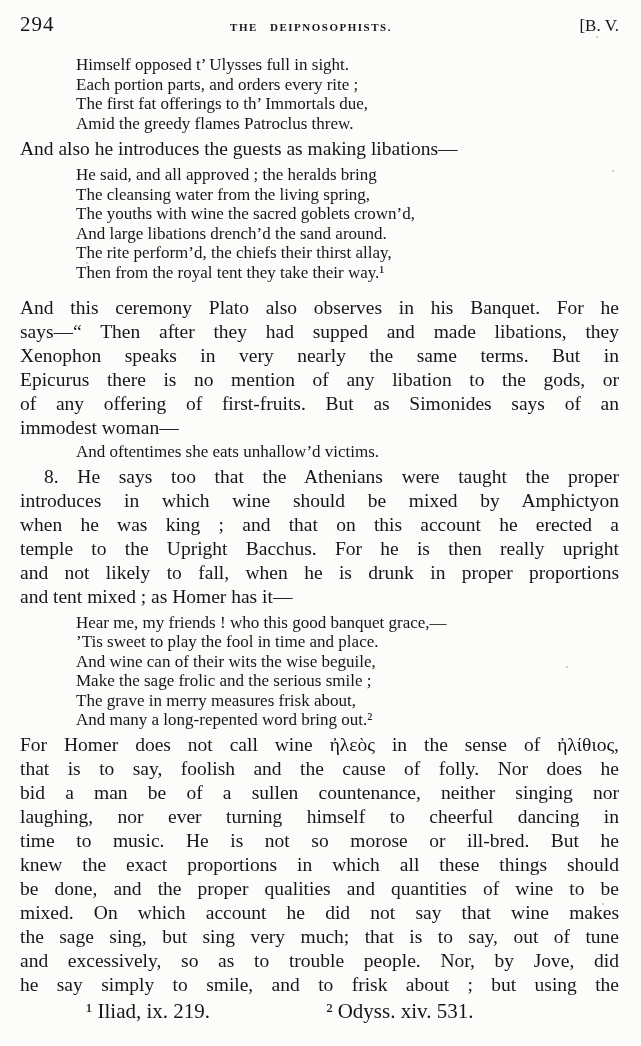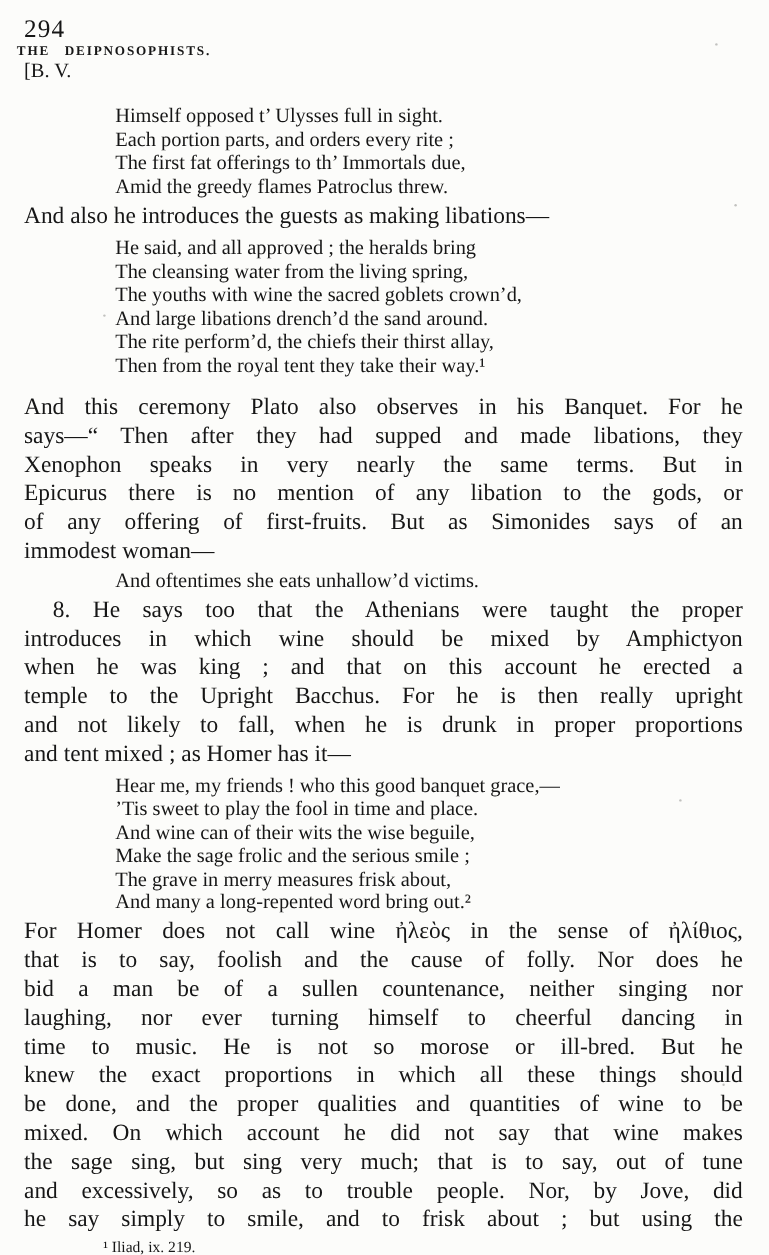--- a/index.html
+++ b/index.html
@@ -7,39 +7,39 @@
     position:relative;
     width:641px;height:1046px;
     margin:0 auto;
     background:#fcfcfa;
     color:#161616;
     font-family:"Liberation Serif", serif;
     box-sizing:border-box;
     padding:12px 22px 0 20px;
     overflow:hidden;
   }
-  .pagehead{display:flex;justify-content:space-between;align-items:baseline;flex-direction:column;}
+  .pagehead{display:flex;justify-content:space-between;align-items:baseline;}
   .page-num{font-size:21px;letter-spacing:1px;}
   .running-title{font-size:11px;font-weight:bold;letter-spacing:1.5px;word-spacing:8px;transform:translateX(-6px);}
   .volume-ref{font-size:17px;}
-  .verse{margin-left:76px;font-size:17px;line-height:19.5px;}
+  .verse{margin-left:56px;font-size:17px;line-height:19.5px;}
   .prose{font-size:19.5px;line-height:24px;}
   .line{white-space:nowrap;}
   .prose .line{white-space:normal;}
   .j{text-align:justify;text-align-last:justify;}
   .ind{text-indent:24px;}
   .v1{margin-top:18px;}
   .intro{margin-top:4px;}
   .v2{margin-top:4px;}
   .p1{margin-top:14px;}
   .vs{margin-top:2px;}
   .p2{margin-top:3px;}
   .v3{margin-top:4px;}
   .p3{margin-top:3px;}
-  .footnotes{margin-top:2px;font-size:13px;display:flex;flex-direction:column;}
+  .footnotes{margin-top:2px;font-size:21px;display:flex;}
   .fn1{margin-left:66px;}
   .fn2{margin-left:116px;}
   
   .speck{position:absolute;width:2px;height:2px;border-radius:50%;background:#9a9a96;opacity:.6;}
 </style>
 </head>
 <body>
 
 <div class="page">
 

